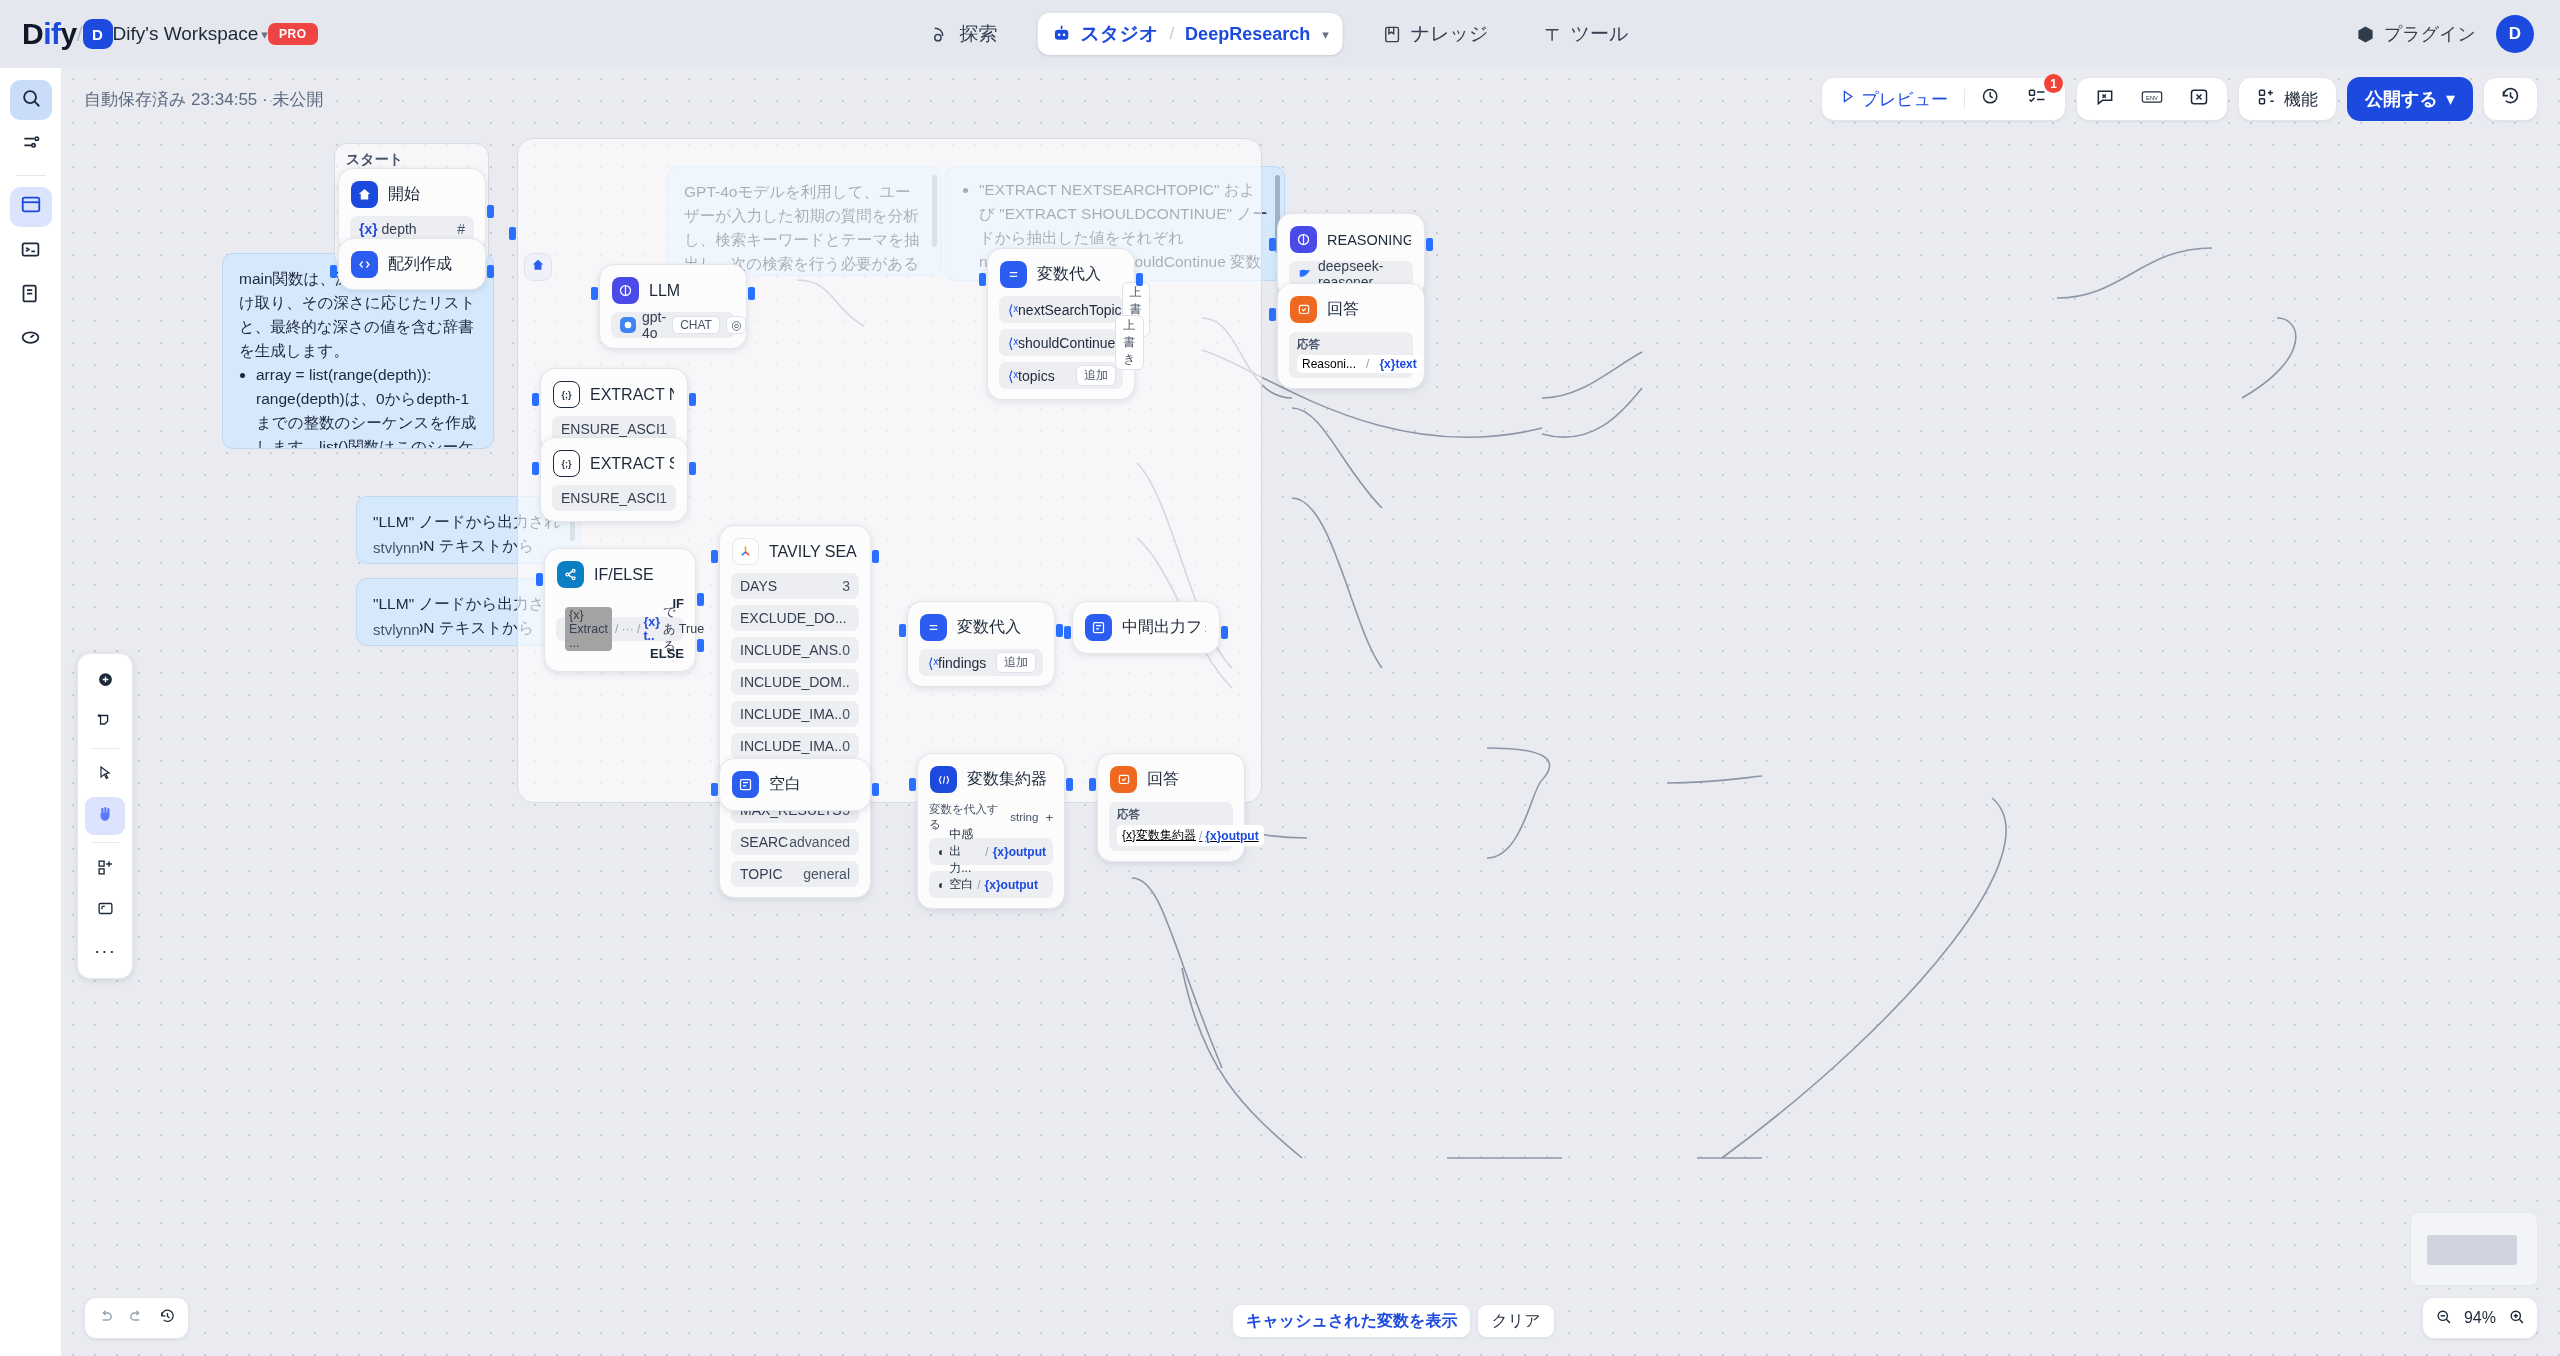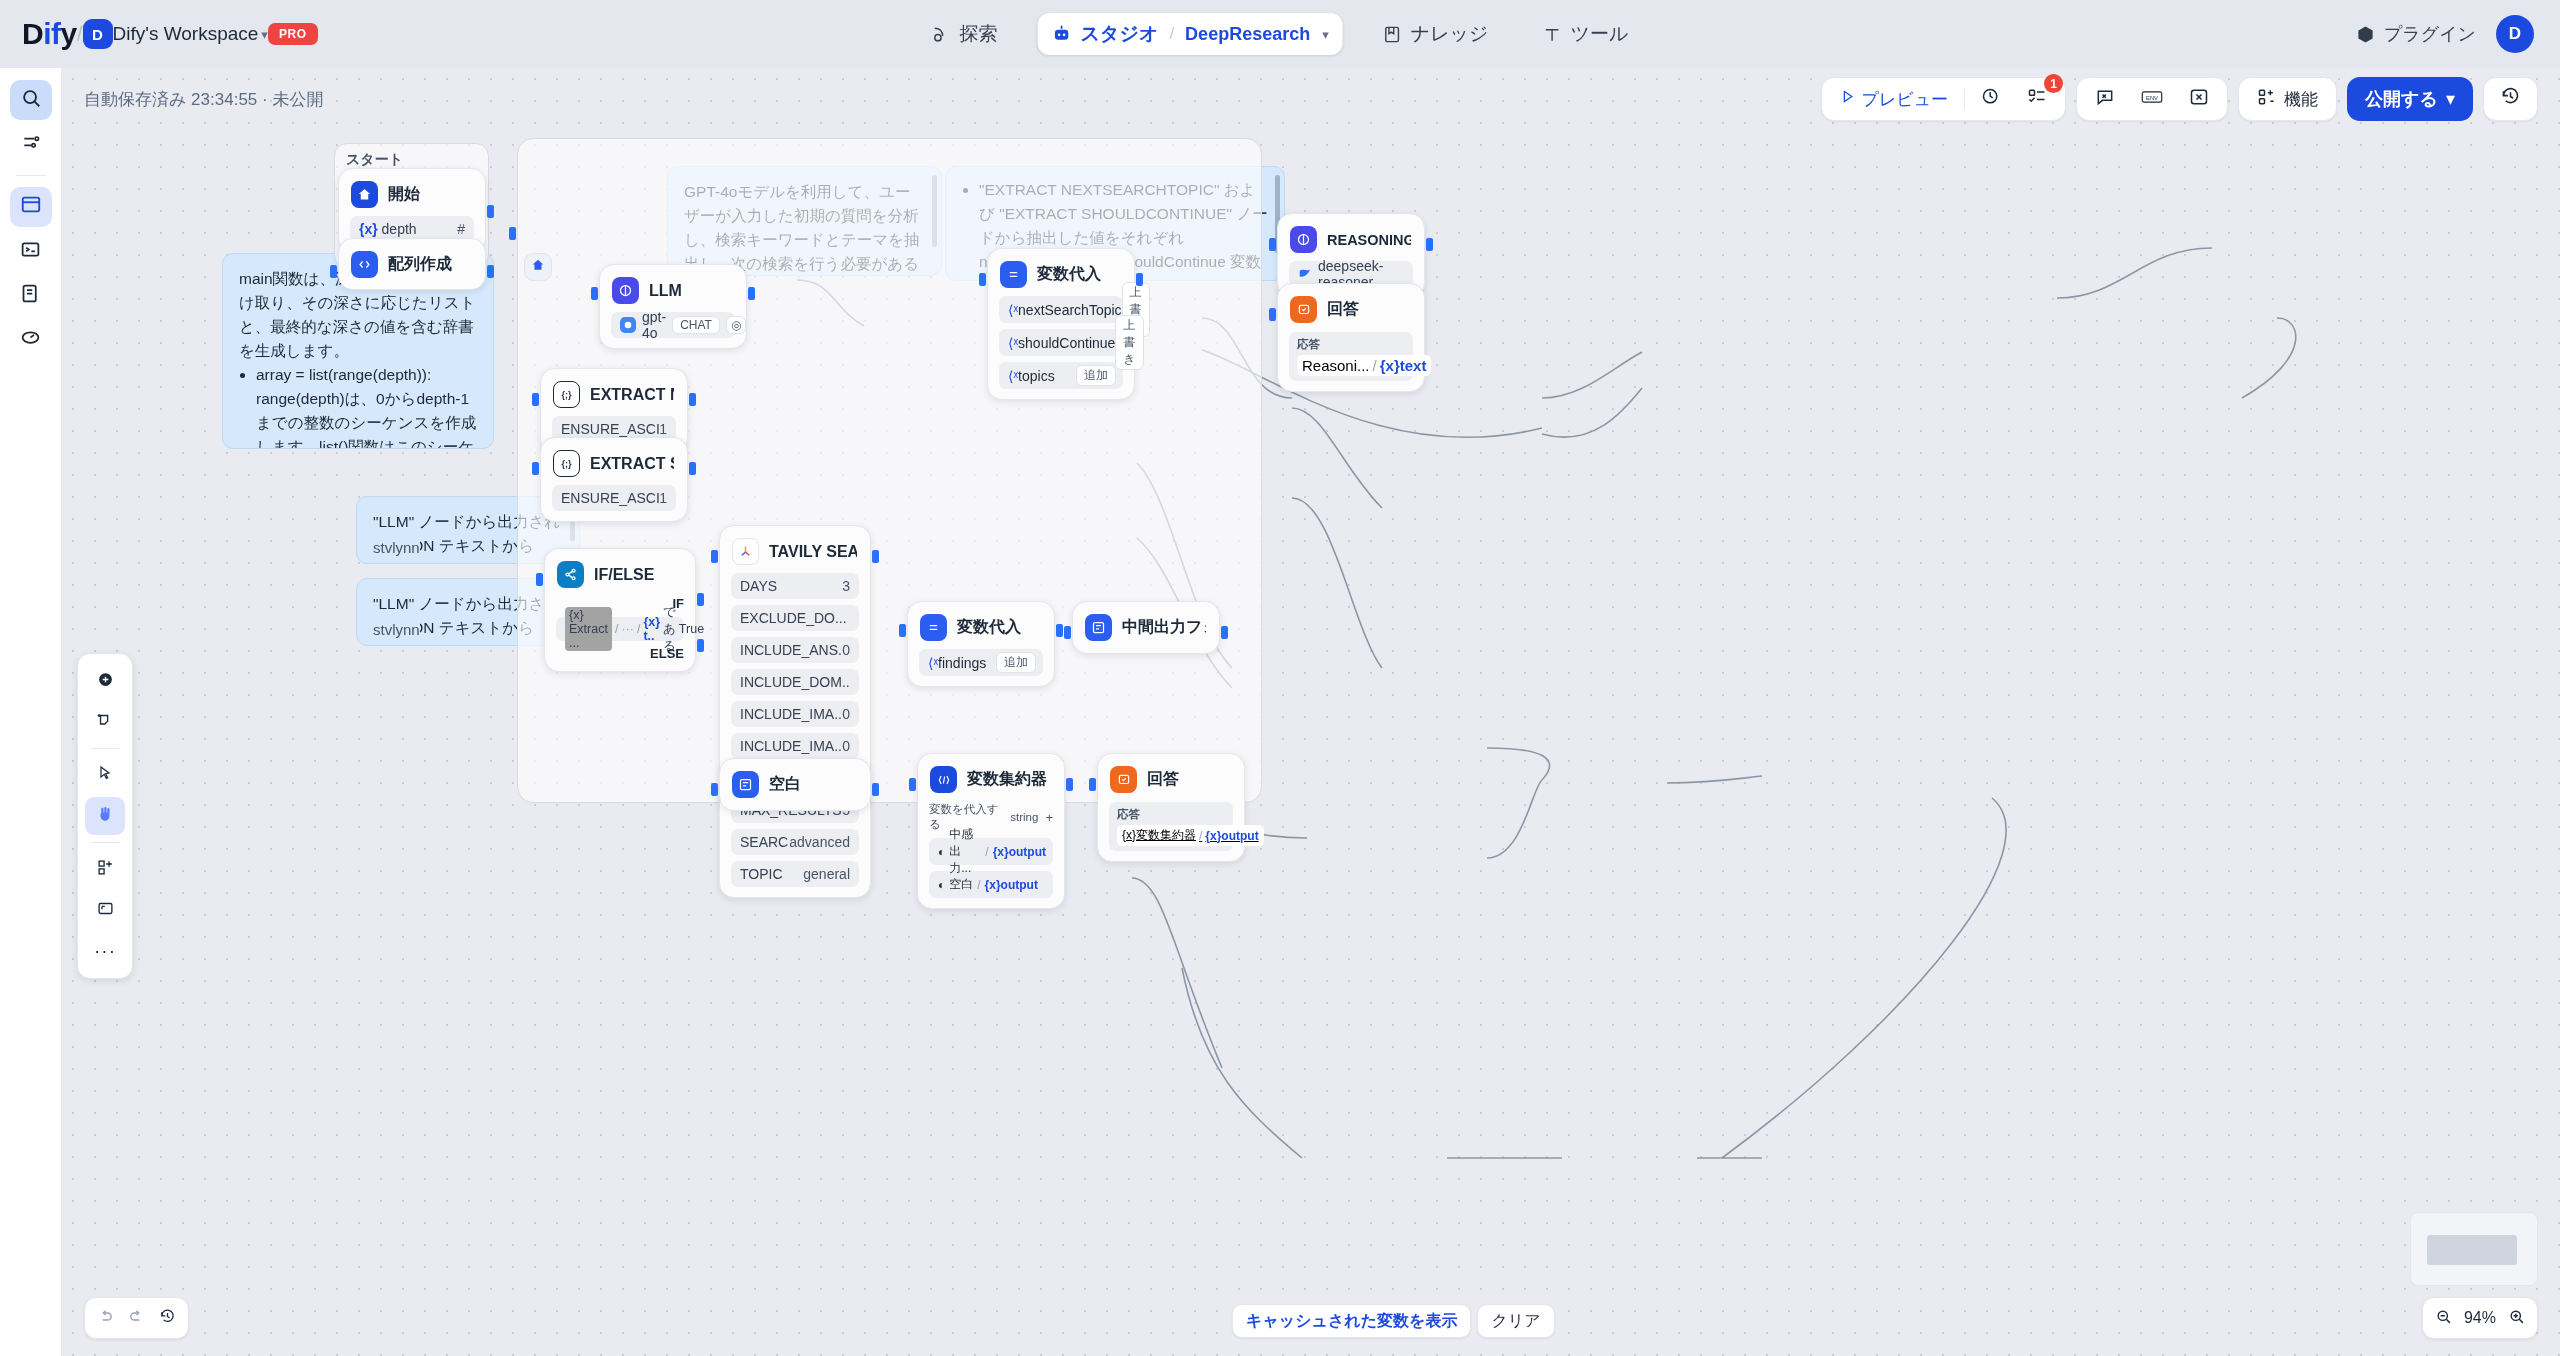--- a/index.html
+++ b/index.html
@@ -75,21 +75,21 @@
   .note li{ margin-bottom:3px; }
   .note .scroll{ position:absolute; right:4px; top:8px; width:5px; border-radius:3px;
     background:#9fb4c9; }
 
   
   .node{ position:absolute; background:#fcfcfd; border:1px solid #e3e6ec; border-radius:15px;
     box-shadow:0 2px 7px rgba(16,24,40,.10); padding:10px 11px; }
   .node-hd{ display:flex; align-items:center; gap:10px; padding:2px 2px 2px 1px; }
   .nicon{ width:27px; height:27px; border-radius:8px; display:flex; align-items:center;
     justify-content:center; color:#fff; font-size:14px; flex:none; }
-  .ntitle{ font-size:16px; font-weight:700; color:#1d2939; white-space:nowrap;
+  .ntitle{ font-size:16px; font-weight:400; color:#1d2939; white-space:nowrap;
     overflow:hidden; text-overflow:clip; }
   .row{ background:#eceef2; border-radius:7px; height:26px; margin-top:6px; display:flex;
     align-items:center; justify-content:space-between; padding:0 9px; font-size:14px; color:#354053; }
   .row .k{ white-space:nowrap; overflow:hidden; }
   .row .v{ color:#475467; font-size:14px; }
   .pill{ background:#fff; border:1px solid #dfe2e9; border-radius:6px; font-size:12px;
     padding:1px 7px; color:#475467; }
   .varrow{ background:#eceef2; border-radius:7px; height:27px; margin-top:6px; display:flex;
     align-items:center; justify-content:space-between; padding:0 7px 0 9px; font-size:14px; color:#1d2939; }
   .mono-b{ color:#1c4ade; font-weight:600; }
@@ -743,22 +743,22 @@
         <span class="nicon" style="background:#ef6820;">
           <svg width="14" height="14" viewBox="0 0 24 24" fill="none" stroke="#fff" stroke-width="2">
             <rect x="4" y="4" width="16" height="14" rx="3"></rect>
               <path d="M9 11l2 2 4-4"></path>
             </svg>
         </span>
         <span class="ntitle">回答</span>
       </div>
       <div style="background:#eceef2;border-radius:7px;margin-top:7px;padding:5px 8px;">
         <div style="font-size:11.5px;color:#475467;font-weight:600;">応答</div>
-        <div style="display:flex;align-items:center;gap:3px;background:#fff;border-radius:5px;
-                    padding:2px 5px;margin-top:3px;font-size:15px;width:max-content;">
+        <div style="display:flex;align-items:center;gap:10px;background:#fff;border-radius:5px;
+                    padding:2px 5px;margin-top:3px;font-size:12px;width:max-content;">
           <span>Reasoni...</span>
           <span style="color:#98a2b3;">/</span>
           <span class="mono-b">{x}text</span>
         </div>
       </div>
       <span class="port l" style="top:30px;"></span>
     </div>
 
     <div class="floattools">
       <div class="ft">

